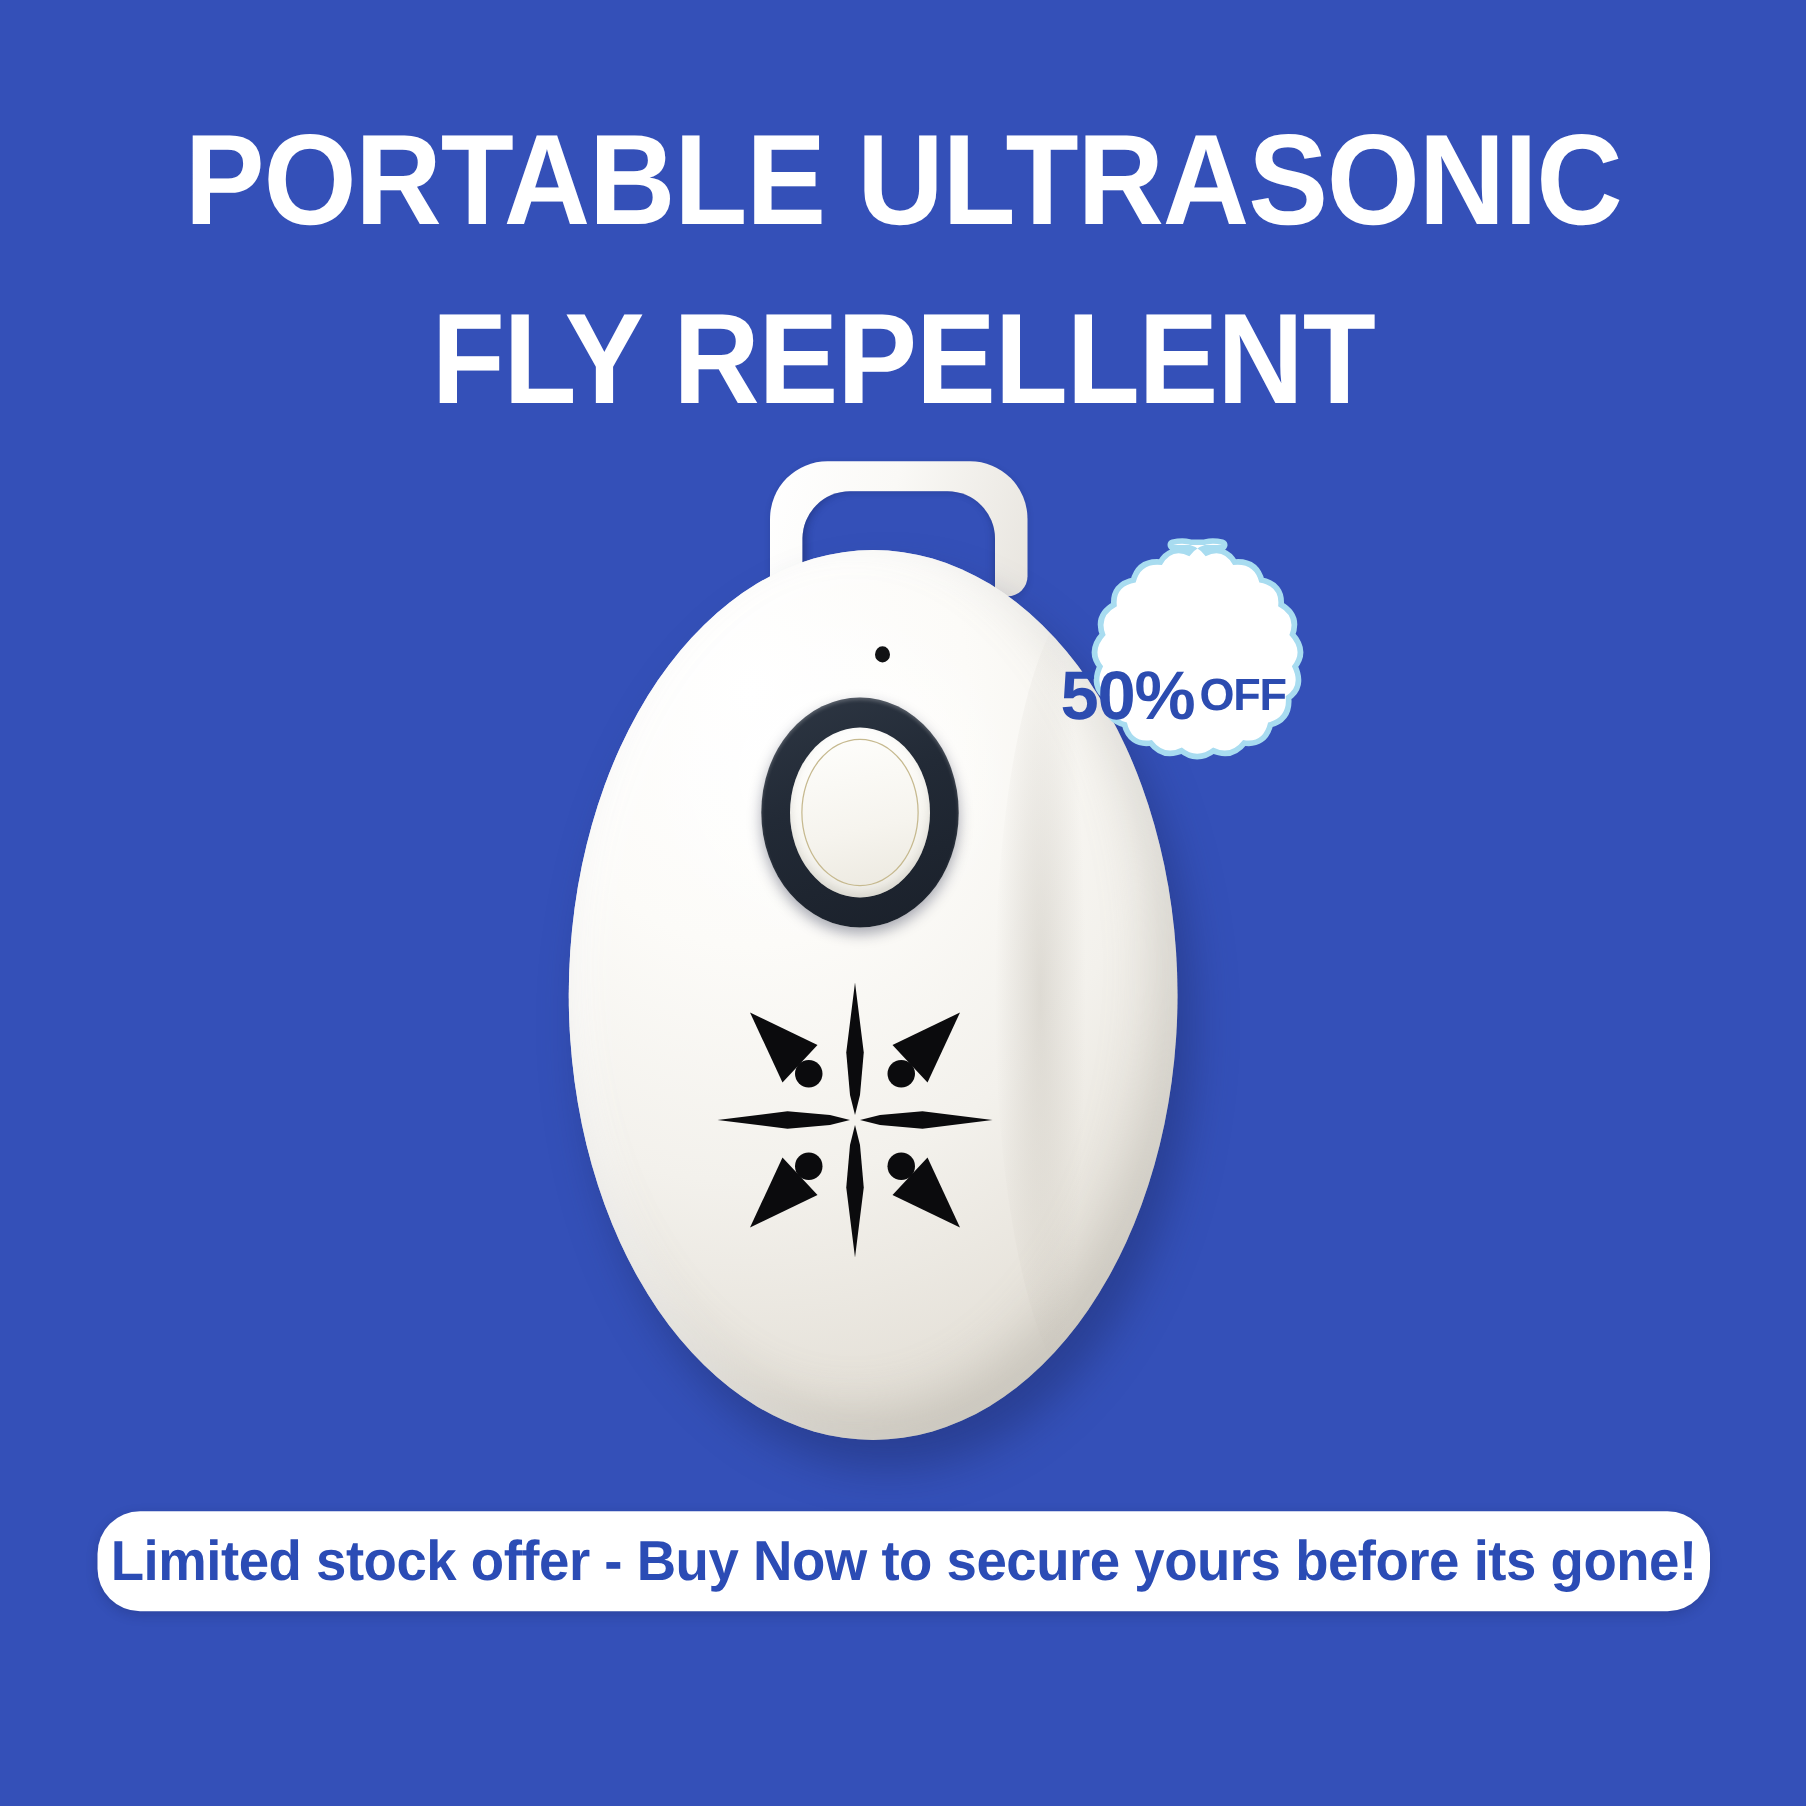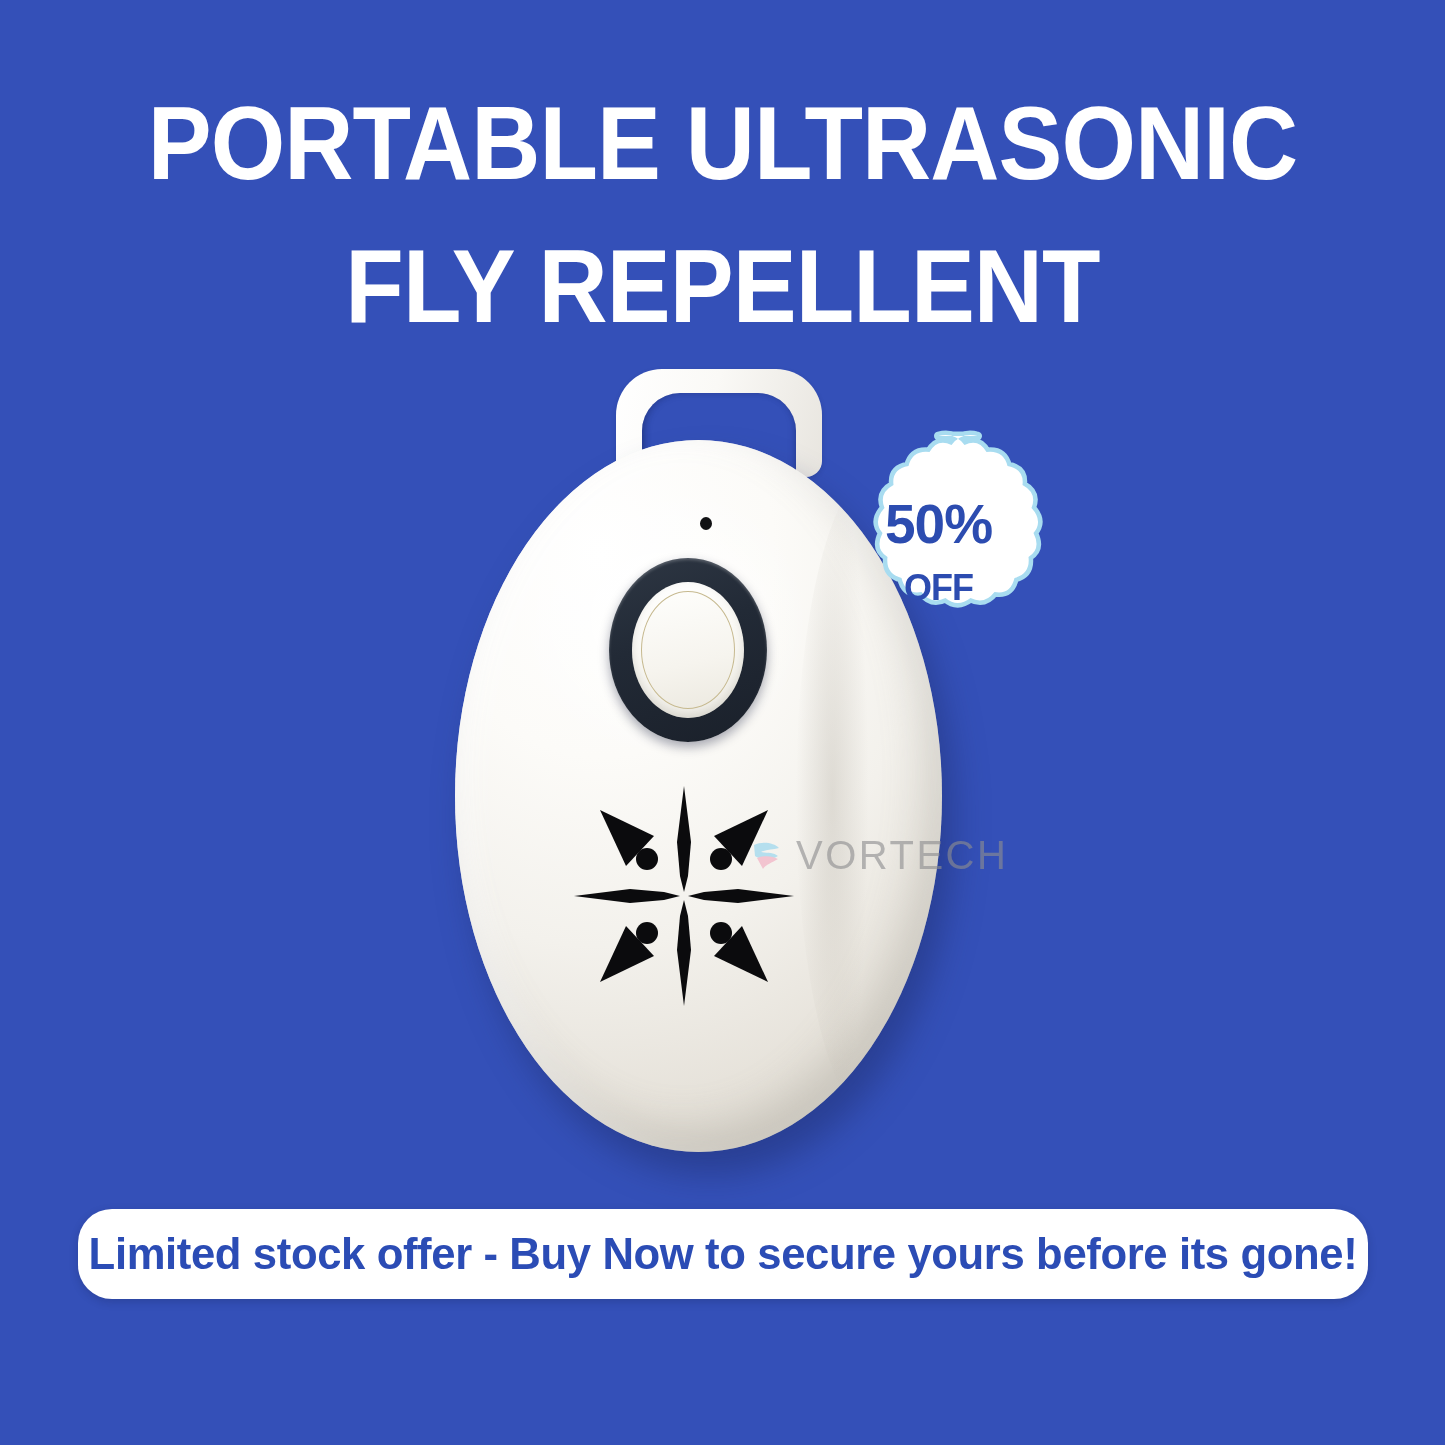--- a/index.html
+++ b/index.html
@@ -211,39 +211,39 @@
     left: 831px;
     top: 428px;
     width: 215px;
     height: 255px;
   }
   .badge svg { position: absolute; inset: 0; width: 100%; height: 100%; }
   .badge-text {
     position: absolute;
     inset: 0;
     display: flex;
-    flex-direction: column;
+    flex-direction: row;
     align-items: center;
     justify-content: center;
     gap: 4px;
     color: #2C4CB0;
     font-family: "Liberation Sans", sans-serif;
     font-weight: 700;
     letter-spacing: -1px;
   }
   .badge-pct { font-size: 55px; line-height: 60px; }
   .badge-off { font-size: 36px; line-height: 60px; }
 
   
   .banner {
     position: absolute;
     left: 78px;
     top: 1209px;
     width: 1290px;
-    height: 90px;
+    height: 80px;
     background: #FFFFFF;
     border-radius: 34px;
     display: flex;
     align-items: center;
     justify-content: center;
     box-shadow: 0 3px 9px rgba(16,26,70,0.22);
   }
   .banner-text {
     color: #2B4CB5;
     font-family: "Liberation Sans Narrow", "Liberation Sans", sans-serif;
@@ -306,29 +306,20 @@
           <path d="M200 202 L146 176 L174 146 Z"></path>
 
           <circle cx="79" cy="79" r="11"></circle>
           <circle cx="153" cy="79" r="11"></circle>
           <circle cx="79" cy="153" r="11"></circle>
           <circle cx="153" cy="153" r="11"></circle>
         </g>
       </svg>
     </div>
 
-    <div class="watermark">
-      <span class="wm-mark">
-        <svg viewBox="0 0 40 40" xmlns="http://www.w3.org/2000/svg">
-          <path d="M7 9 C16 5, 27 7, 32 12 C26 14, 20 13, 14 16 C20 17, 27 16, 31 20 C24 25, 14 24, 8 20 Z" fill="#8ED3EE"></path>
-          <path d="M10 22 C18 19, 26 20, 31 23 C25 27, 19 28, 16 33 C14 29, 12 26, 10 22 Z" fill="#F2A8BE"></path>
-        </svg>
-      </span>
-      <span class="wm-text">VORTECH</span>
-    </div>
   </div>
 
   <div class="badge">
     <svg viewBox="0 0 215 255" xmlns="http://www.w3.org/2000/svg">
       <defs>
         <path id="scallop" d="
           M107.5 8
           q 16 -4 26 9  q 14 -7 22 7  q 17 -2 21 14  q 17 3 15 19
           q 15 8 9 23  q 12 13 2 25  q 8 16 -5 24  q 2 17 -14 21
           q -4 17 -20 14  q -10 13 -24 6  q -13 10 -25 0

